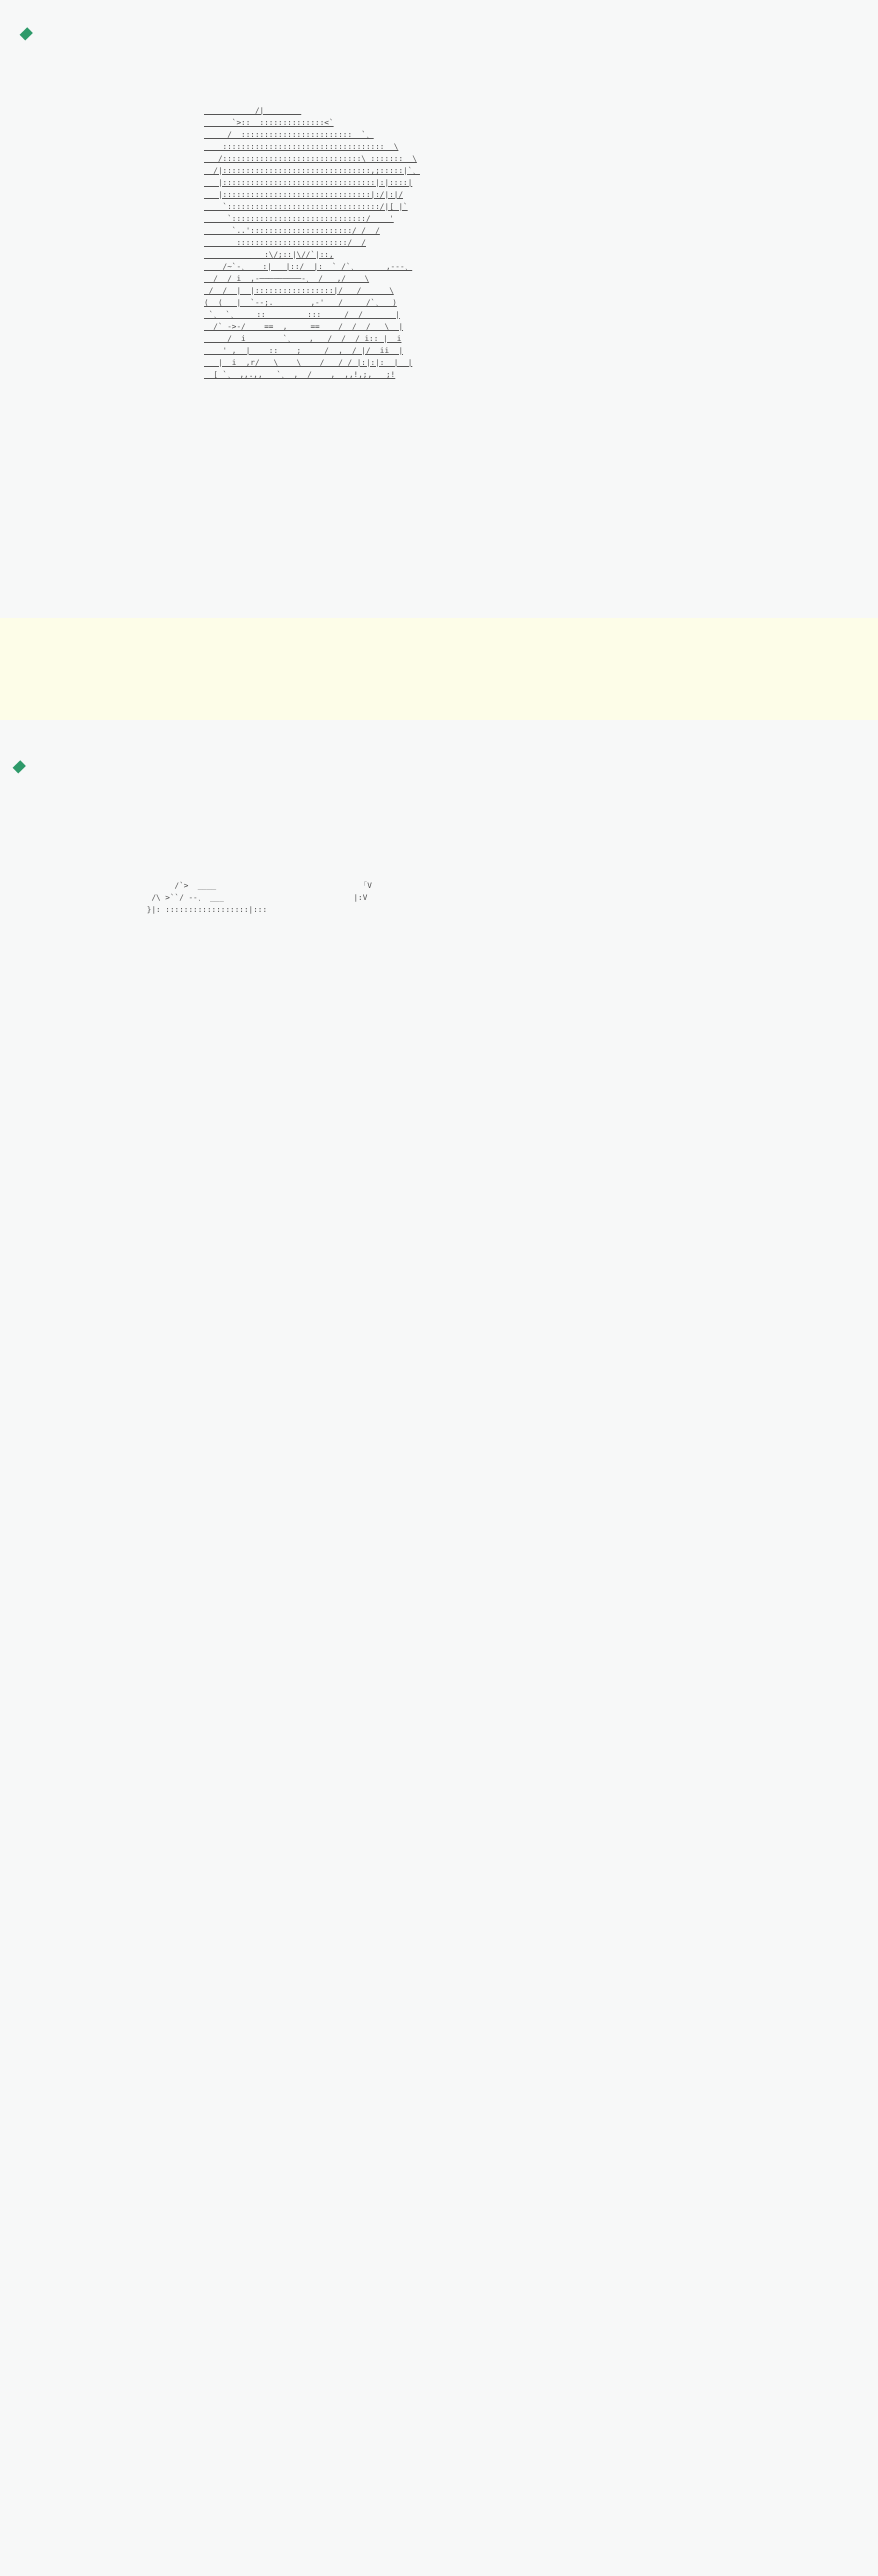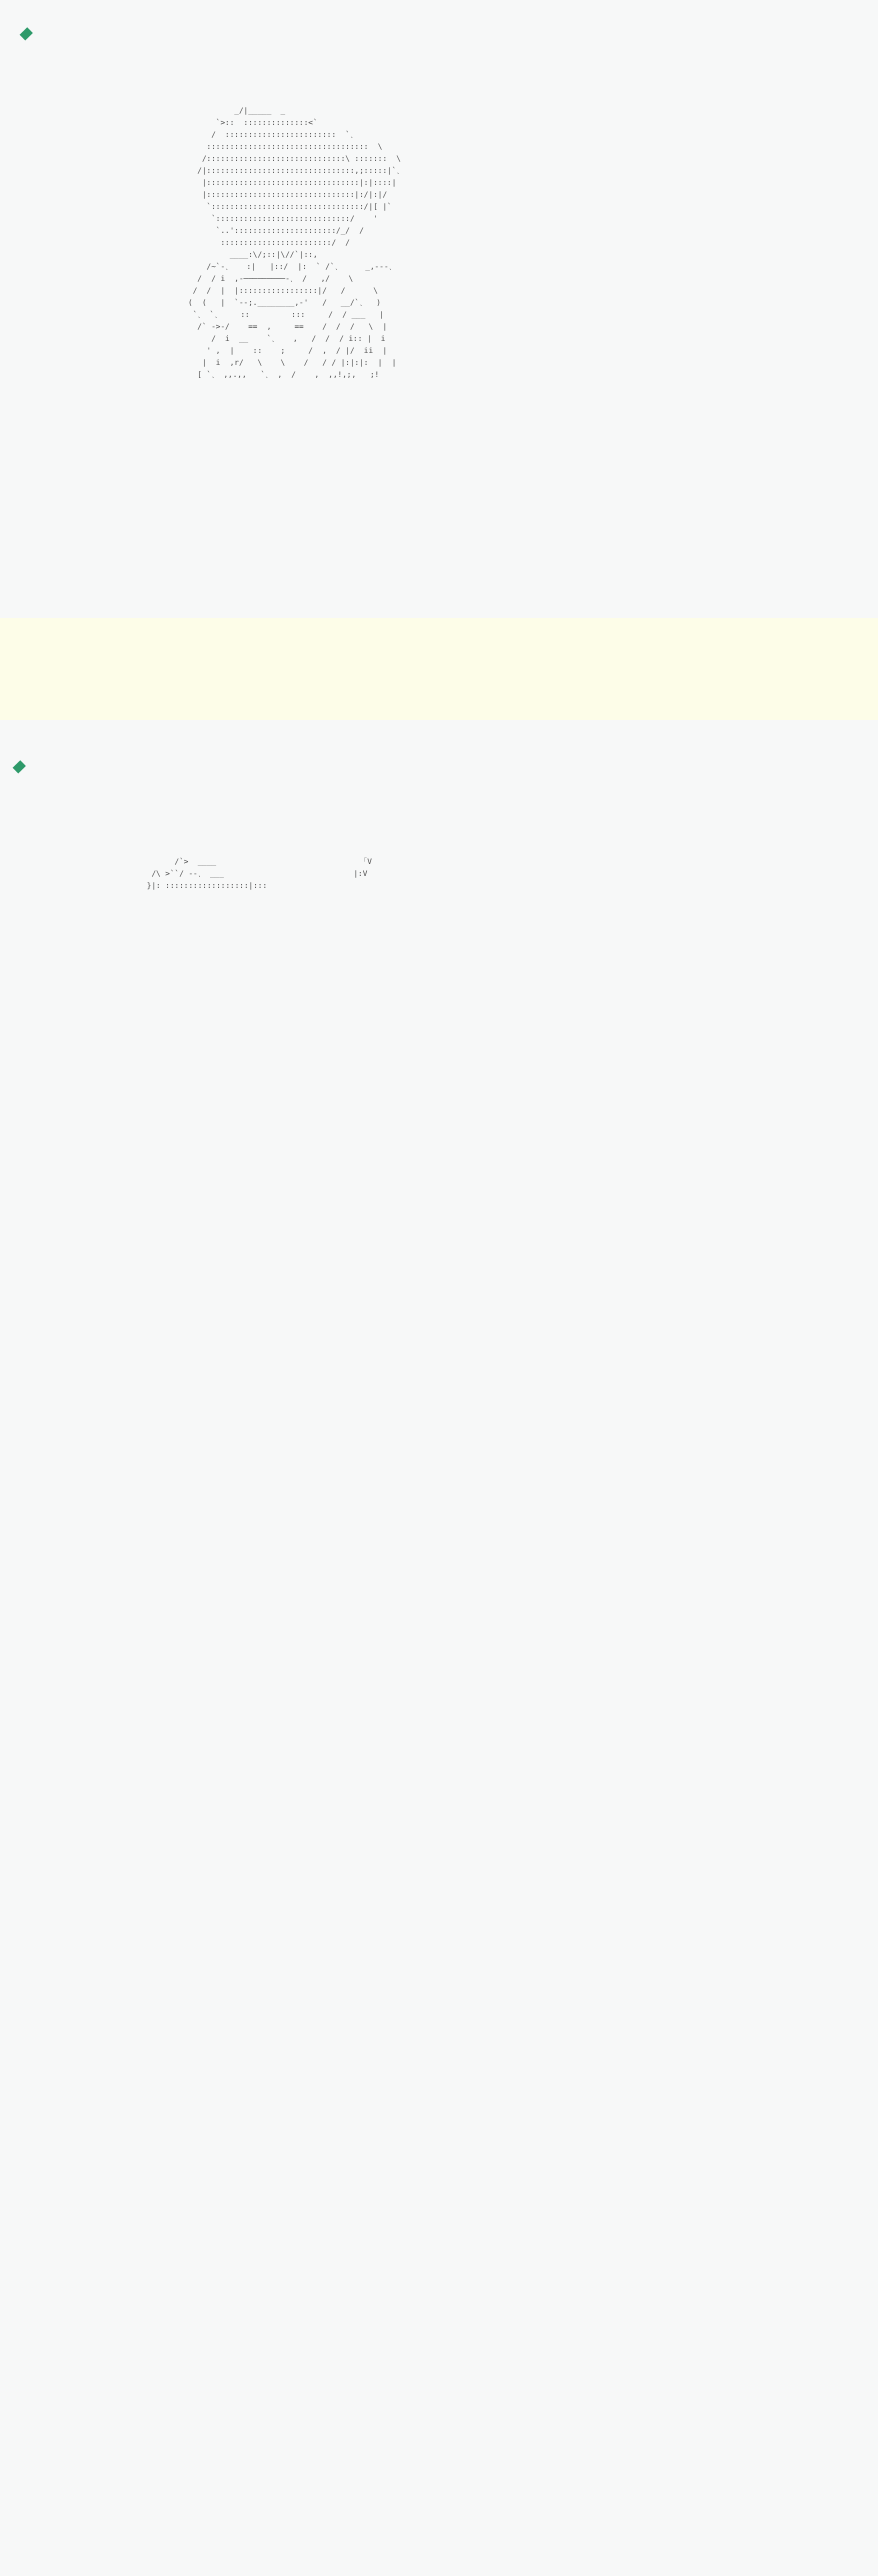--- a/index.html
+++ b/index.html
@@ -37,21 +37,21 @@
 
 <div class="abs post-header" style="left:17.6px; top:27px;">
   <span></span>
   <span></span>
   <span class="diamond"></span><span class="trip"></span>
   <span></span>
   <span></span>
   <span></span>
 </div>
 
-<div class="aa" style="left:188px; top:105px;">          _/|_____  _
+<div class="aa" style="left:204px; top:105px;text-decoration:underline;">          _/|_____  _
       `&gt;::  ::::::::::::::&lt;`
      /  ::::::::::::::::::::::::  `、
     :::::::::::::::::::::::::::::::::::  \
    /::::::::::::::::::::::::::::::\ :::::::  \
   /|::::::::::::::::::::::::::::::::,;:::::|`、
    |:::::::::::::::::::::::::::::::::|:|::::|
    |::::::::::::::::::::::::::::::::|:/|:|/
     `:::::::::::::::::::::::::::::::::/|[ |`
      `:::::::::::::::::::::::::::::/    '
       `..'::::::::::::::::::::::/_/  /
@@ -96,15 +96,15 @@
 
 <div class="abs post-header" style="left:10.5px; top:760px;">
   <span></span>
   <span></span>
   <span class="diamond"></span><span class="trip"></span>
   <span></span>
   <span></span>
   <span></span>
 </div>
 
-<div class="aa" style="left:119px; top:856px;">            /`&gt;  ____                               「V
+<div class="aa" style="left:119px; top:880px;">            /`&gt;  ____                               「V
        /\ &gt;``/ --、 ___                            |:V
       }|: ::::::::::::::::::|:::</div>
 
 </body></html>

